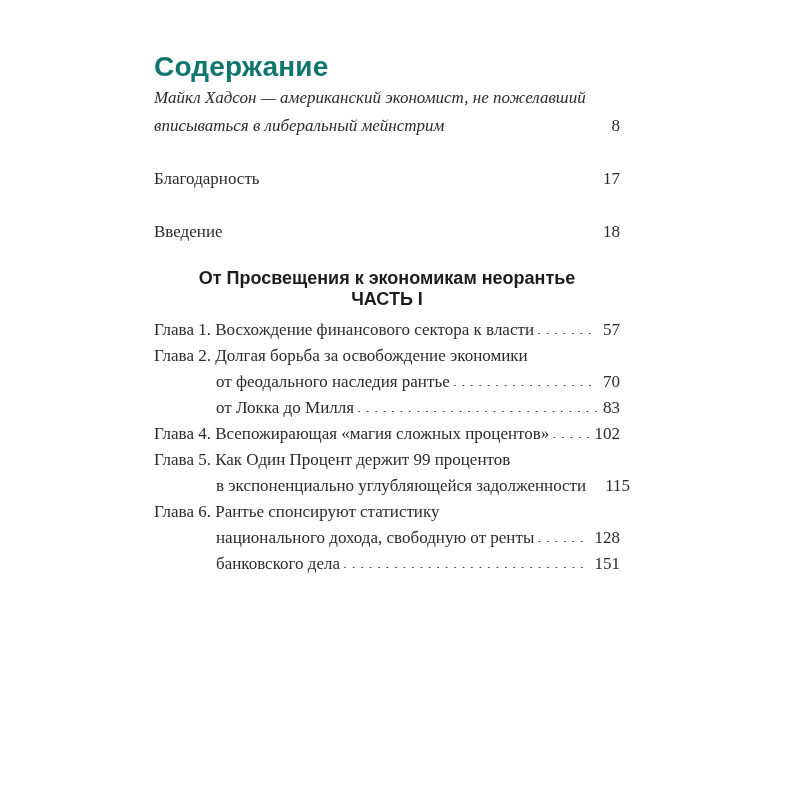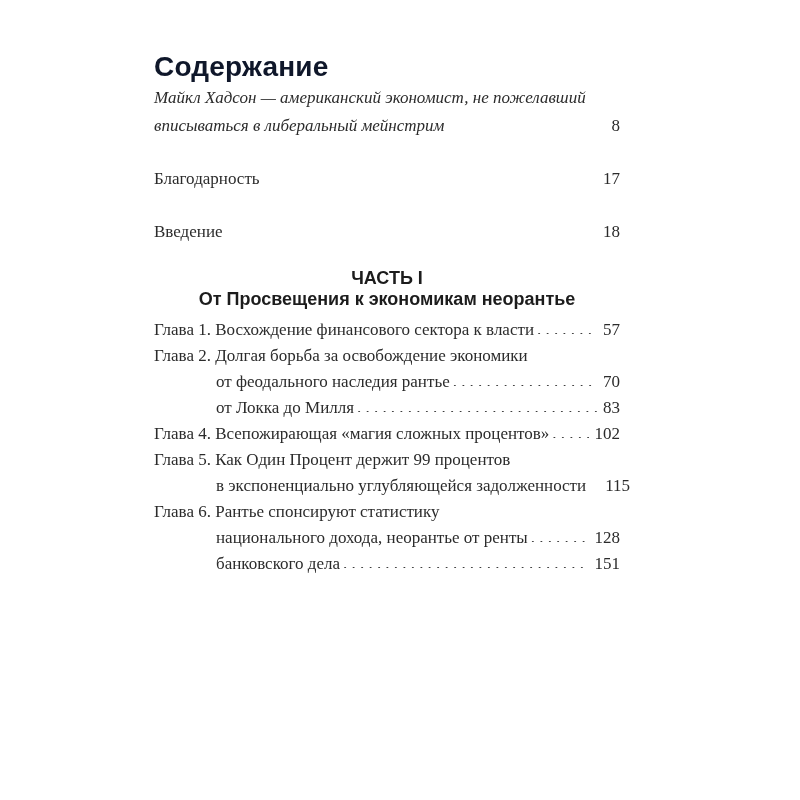--- a/index.html
+++ b/index.html
@@ -18,21 +18,21 @@
     padding: 50px 180px 0 154px;
     font-family: "Liberation Serif", "DejaVu Serif", serif;
     color: #2b2b2b;
     font-size: 17px;
   }
   .title {
     font-family: "Liberation Sans", "DejaVu Sans", sans-serif;
     font-weight: 700;
     font-size: 28px;
     line-height: 34px;
-    color: #0f172a;
+    color: #0f766e;
     margin: 0;
     letter-spacing: 0.2px;
   }
   .toc { }
   .entry { }
   .intro {
     font-style: italic;
     line-height: 28px;
   }
   .fm-entry {
@@ -106,22 +106,22 @@
 
     <div class="entry fm-entry">
       <div class="row">
         <span class="txt">Введение</span>
         <span class="leader"></span>
         <span class="page-num">18</span>
       </div>
     </div>
 
     <div class="part">
+      <div>От Просвещения к экономикам неорантье</div>
       <div>ЧАСТЬ I</div>
-      <div>От Просвещения к экономикам неорантье</div>
     </div>
 
     <div class="chapters">
 
       <div class="entry">
         <div class="row">
           <span class="txt">Глава 1. Восхождение финансового сектора к власти</span>
           <span class="leader"></span>
           <span class="page-num">57</span>
         </div>
@@ -157,21 +157,21 @@
         <div class="row cont">
           <span class="txt">в экспоненциально углубляющейся задолженности</span>
           <span class="leader"></span>
           <span class="page-num">115</span>
         </div>
       </div>
 
       <div class="entry">
         <div class="line">Глава 6. Рантье спонсируют статистику</div>
         <div class="row cont">
-          <span class="txt">национального дохода, неорантье от ренты</span>
+          <span class="txt">национального дохода, свободную от ренты</span>
           <span class="leader"></span>
           <span class="page-num">128</span>
         </div>
       </div>
 
       <div class="entry">
         <div class="row cont">
           <span class="txt">банковского дела</span>
           <span class="leader"></span>
           <span class="page-num">151</span>

